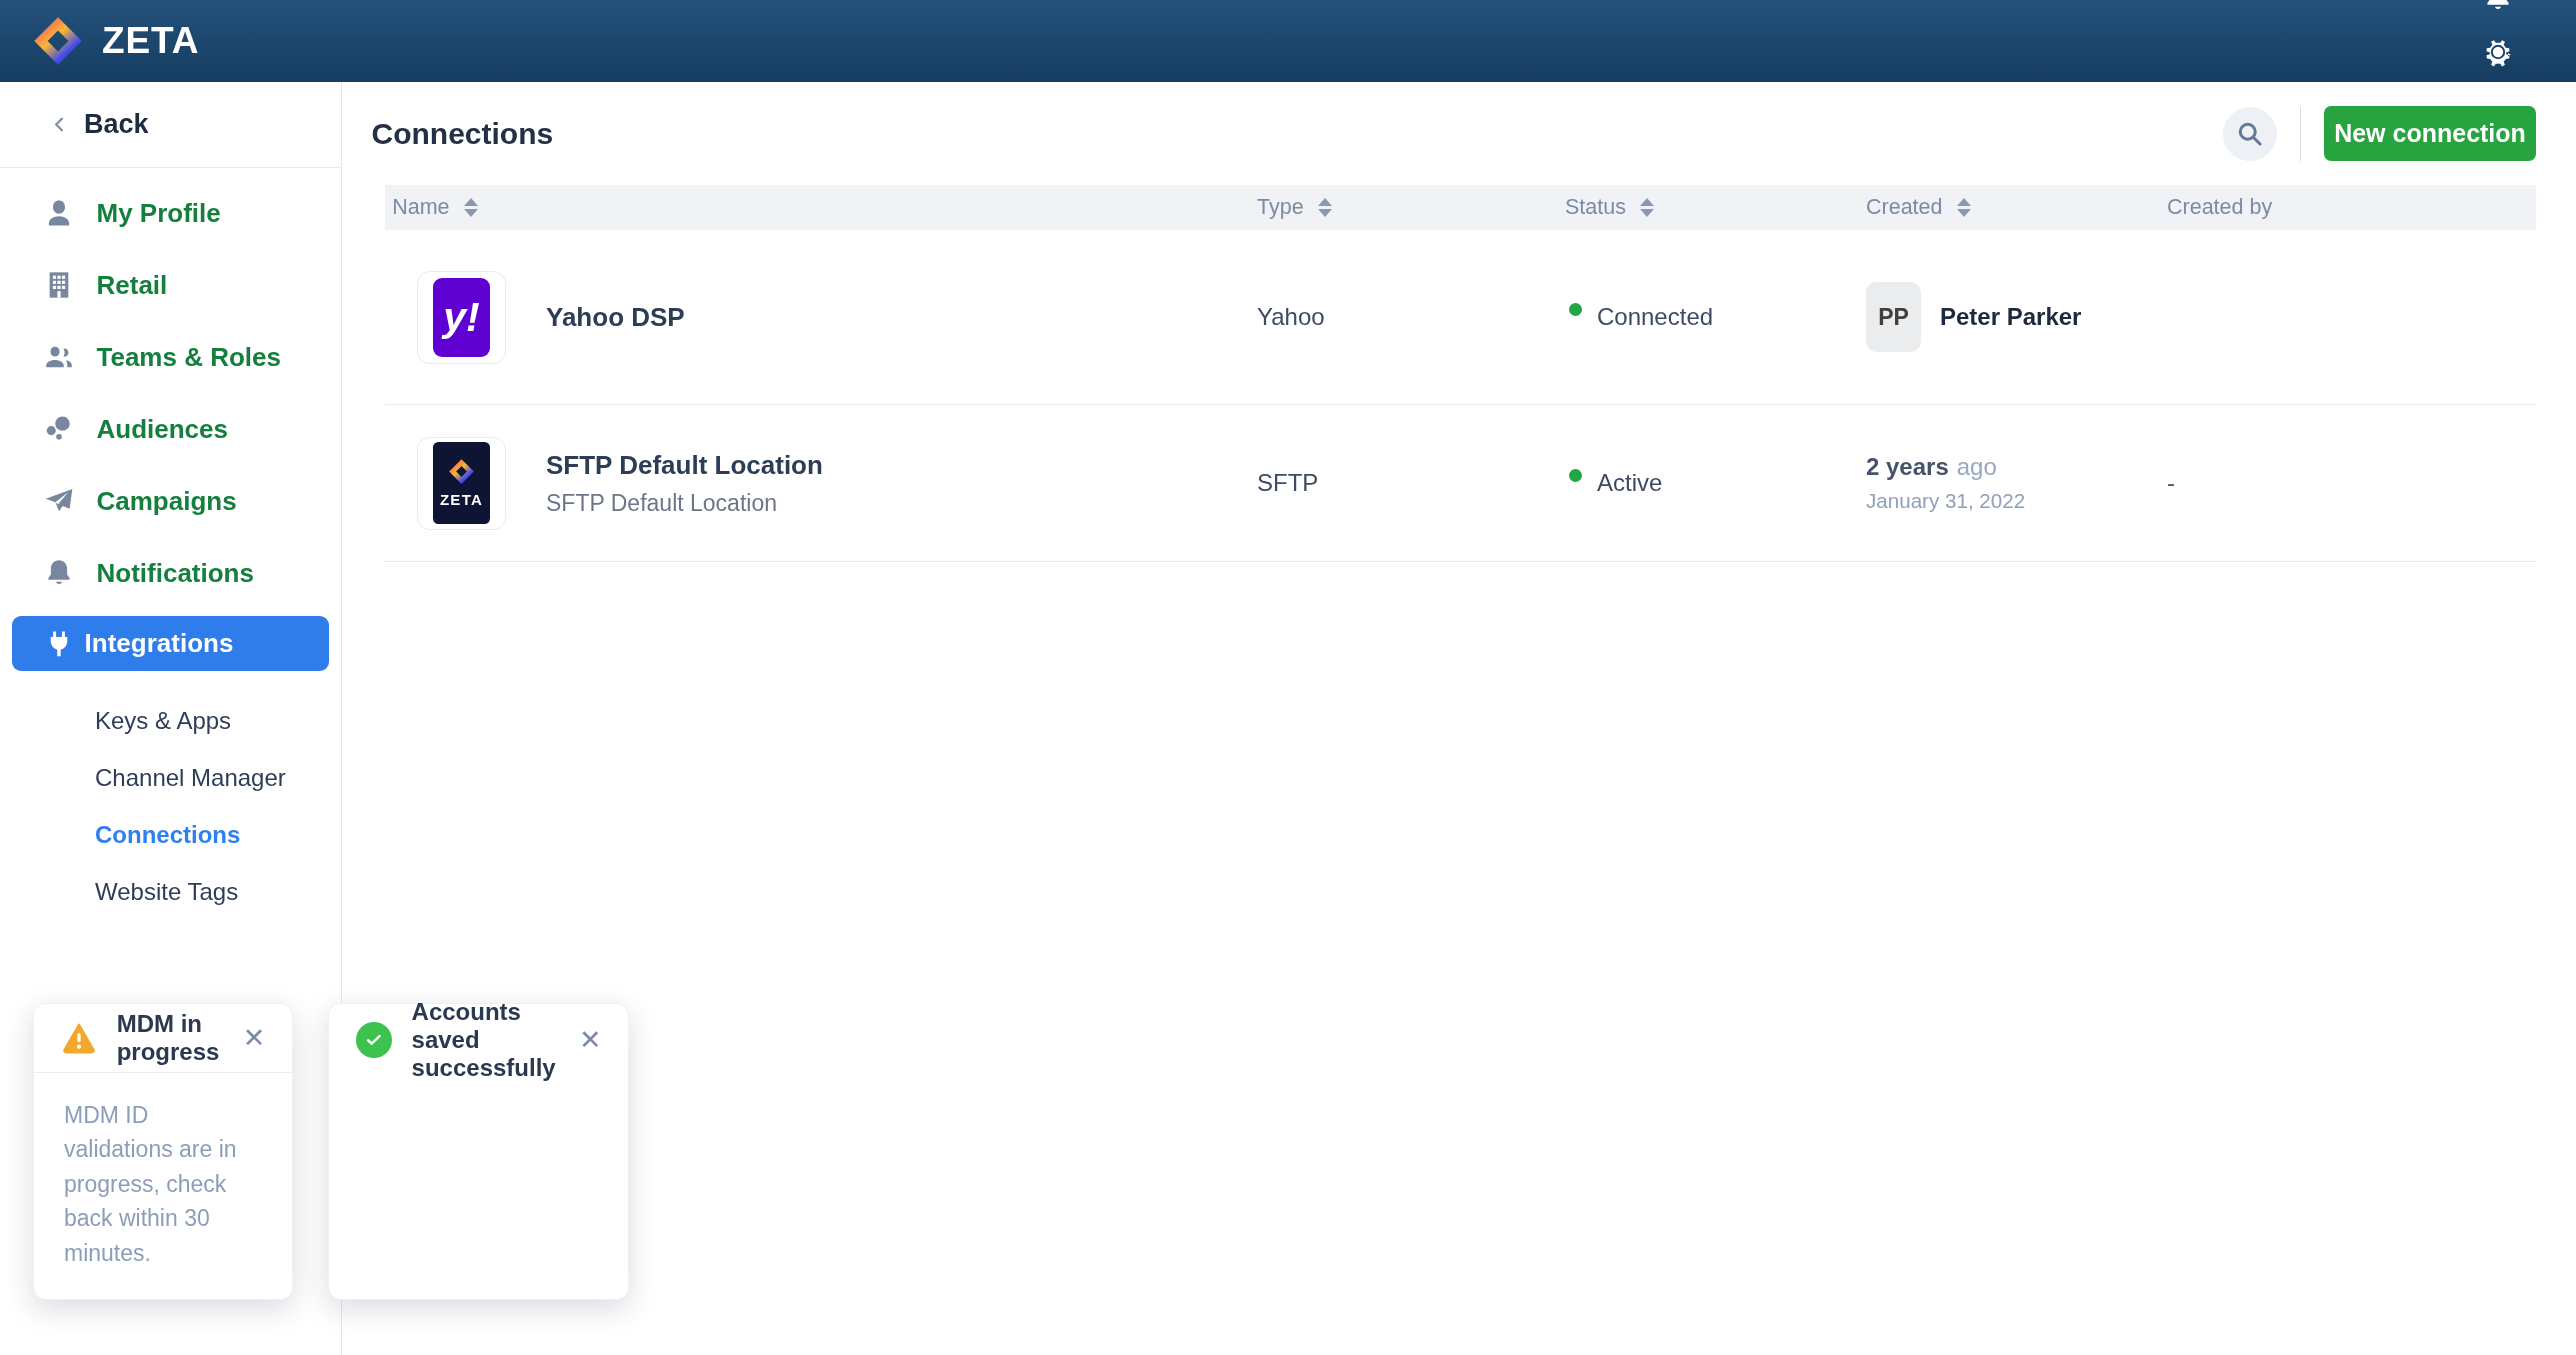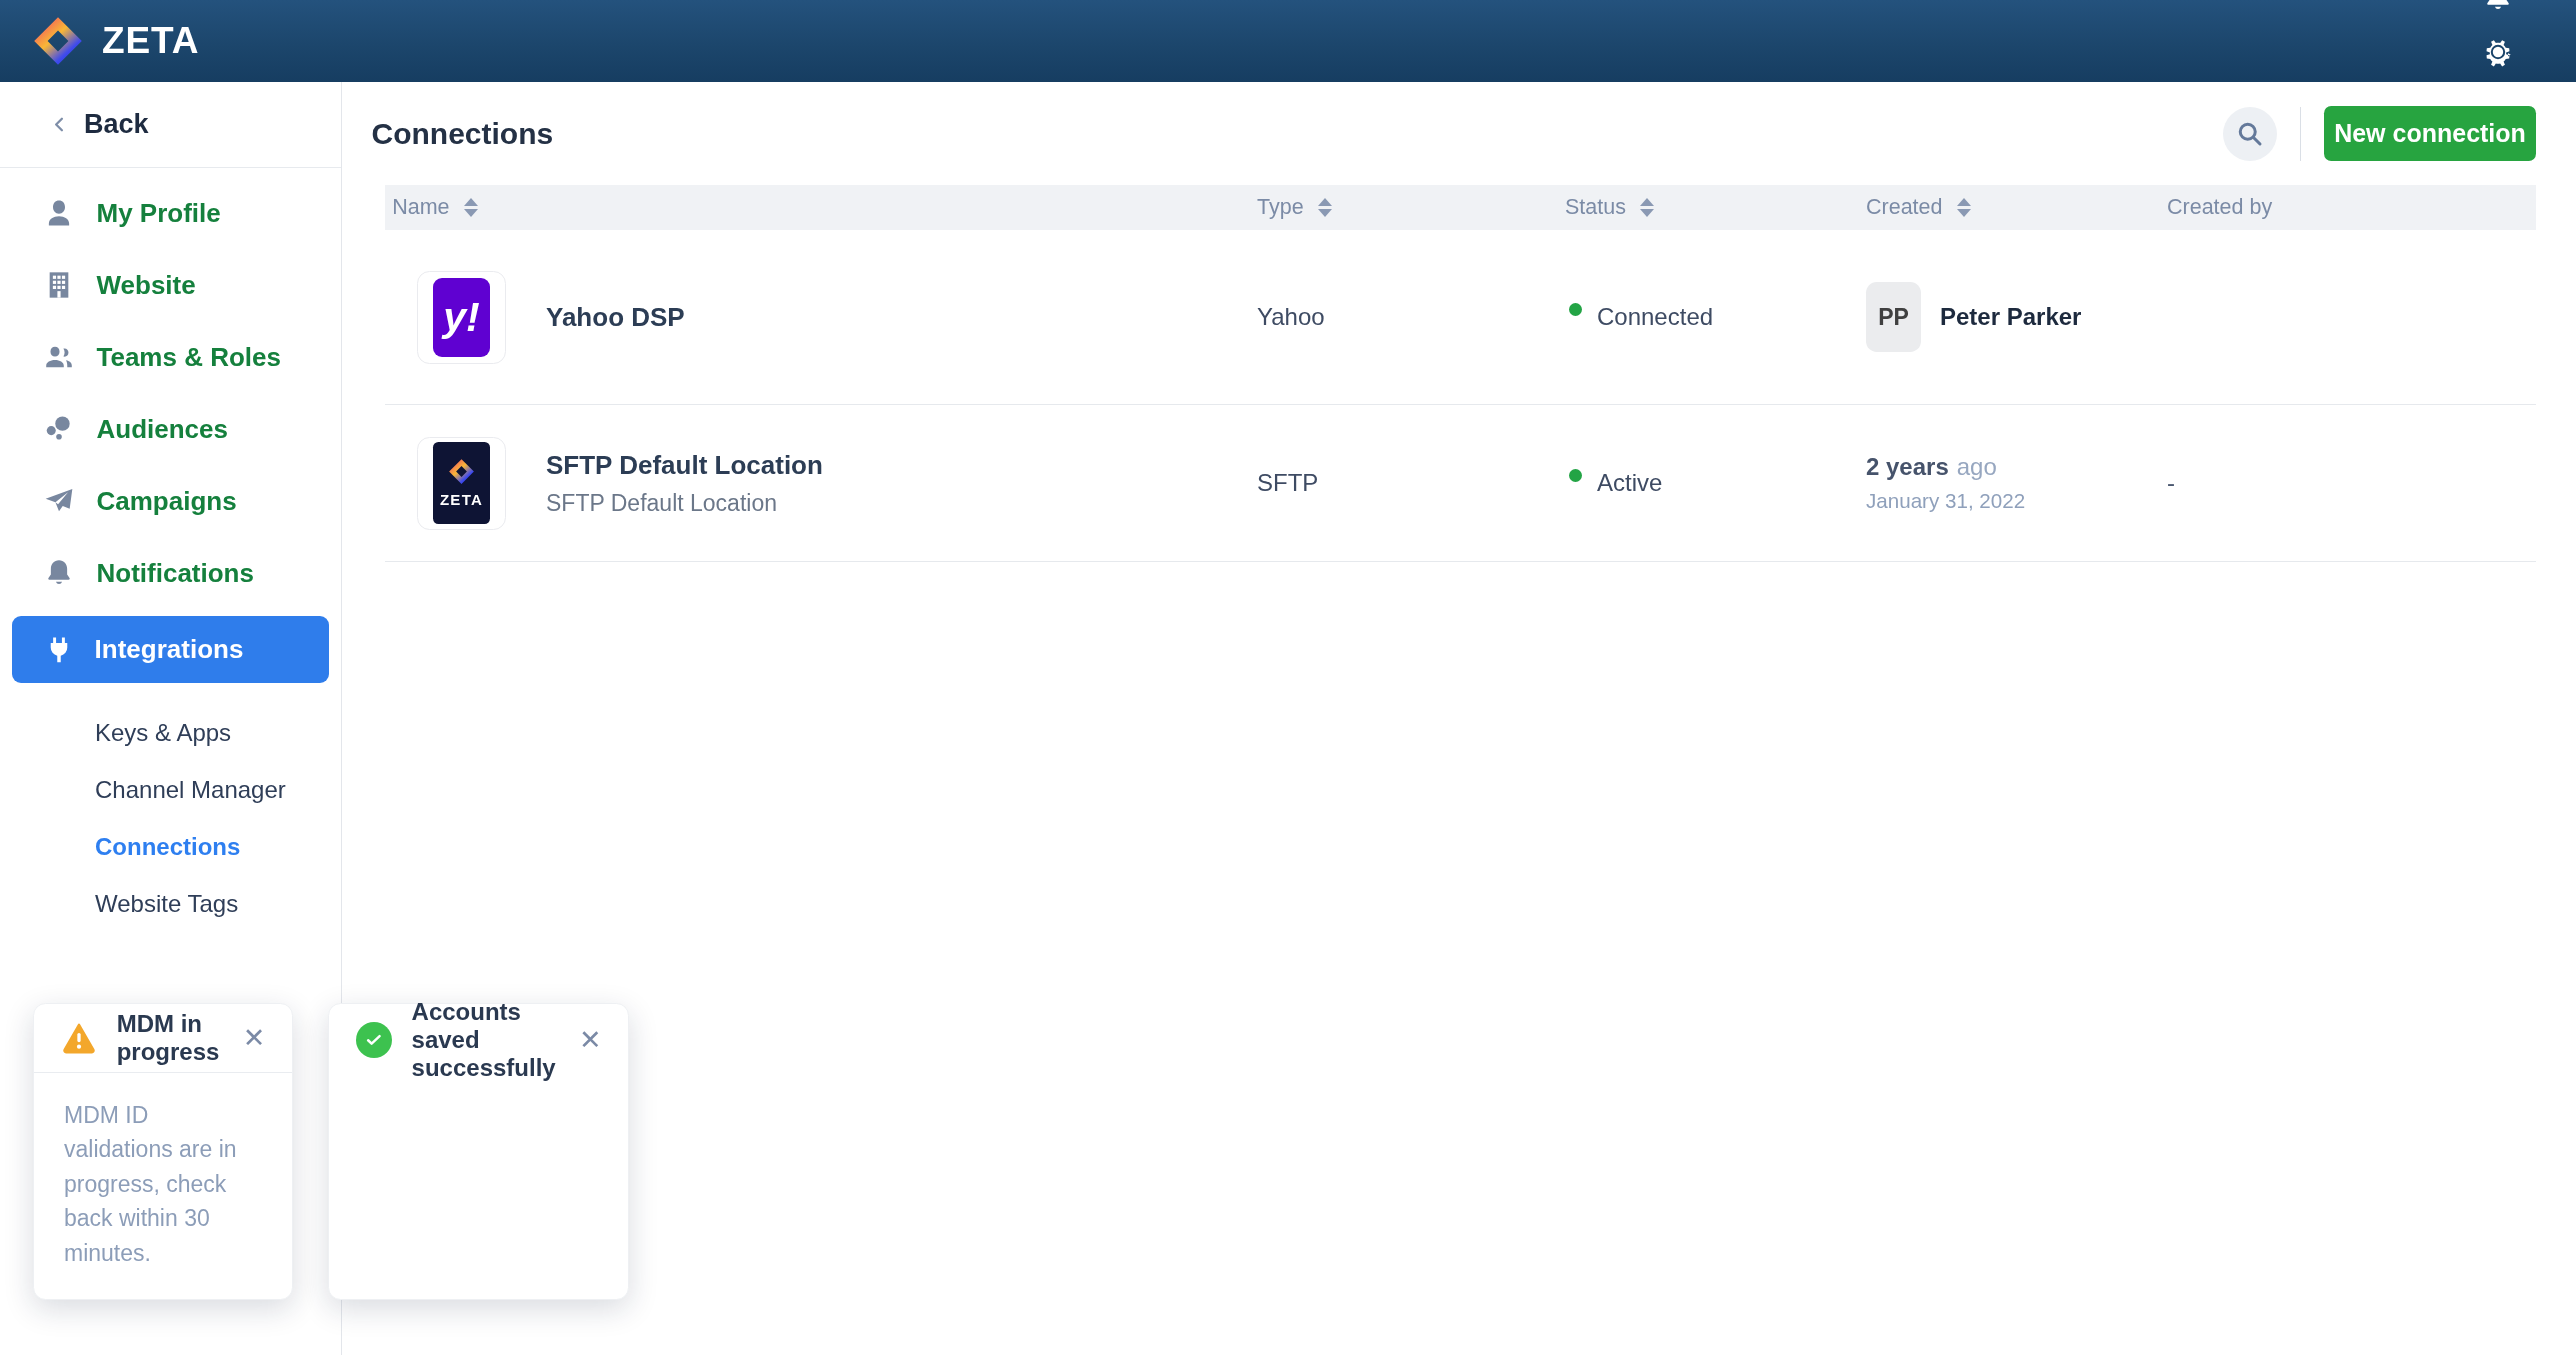--- a/index.html
+++ b/index.html
@@ -24,22 +24,22 @@
   
   .sidebar { position:fixed; top:82px; left:0; bottom:0; width:342px; background:#ffffff;
     border-right:0.9px solid #e3e6eb; }
   .back-row { height:86px; display:flex; align-items:center; padding-left:48px; gap:13px;
     border-bottom:0.9px solid #e7eaee; cursor:pointer; }
   .back-label { font-size:27px; font-weight:700; color:#1e2b40; }
   .nav-items { padding-top:9px; }
   .nav-item { height:72px; display:flex; align-items:center; padding-left:43px; gap:21.5px; cursor:pointer; }
   .nav-item svg { width:32px; height:32px; fill:#78879f; flex:none; }
   .nav-item-label { font-size:26px; font-weight:600; color:#15803d; }
-  .pill { margin:7.2px 11.6px 9px 11.6px; height:67px; border-radius:9px; background:#2f7deb;
-    display:flex; align-items:center; padding-left:31px; gap:20px; cursor:pointer; }
+  .pill { margin:7.2px 11.6px 9px 11.6px; height:55px; border-radius:9px; background:#2f7deb;
+    display:flex; align-items:center; padding-left:31px; gap:10px; cursor:pointer; }
   .pill svg { width:32px; height:32px; fill:#ffffff; flex:none; }
   .pill .nav-item-label { color:#ffffff; }
   .sub-items { padding-top:12.5px; }
   .sub-item { height:57px; display:flex; align-items:center; padding-left:95px;
     font-size:24px; font-weight:500; color:#2f3e58; cursor:pointer; }
   .sub-item.active { color:#2e7ff0; font-weight:600; }
 
   
   .main { margin-left:342px; }
   .page-header { height:103px; display:flex; align-items:center; padding:0 40px 0 29.5px; }
@@ -180,21 +180,21 @@
             <rect x="14.2" y="5" width="2.4" height="2.4"></rect>
           <rect x="7.4" y="8.8" width="2.4" height="2.4"></rect>
             <rect x="10.8" y="8.8" width="2.4" height="2.4"></rect>
             <rect x="14.2" y="8.8" width="2.4" height="2.4"></rect>
           <rect x="7.4" y="12.6" width="2.4" height="2.4"></rect>
             <rect x="10.8" y="12.6" width="2.4" height="2.4"></rect>
             <rect x="14.2" y="12.6" width="2.4" height="2.4"></rect>
           <rect x="10.8" y="16.6" width="2.4" height="4.9"></rect>
         </g>
       </svg>
-      <span class="nav-item-label">Website</span>
+      <span class="nav-item-label">Retail</span>
     </div>
     <div class="nav-item">
       <svg viewBox="0 0 24 24">
         <path d="M9 11.6c2 0 3.4-1.5 3.4-3.6S11 4.4 9 4.4 5.6 5.9 5.6 8 7 11.6 9 11.6zM2.4 19.6v-1.1c0-2.4 3-4.2 6.6-4.2s6.6 1.8 6.6 4.2v1.1z"></path>
         <path d="M16.2 11.8c1.7 0 2.9-1.3 2.9-3.1s-1.2-3.1-2.9-3.1c-.3 0-.6 0-.9.1.6.9.9 2 .9 3s-.3 2.1-.9 3c.3.1.6.1.9.1zM17.3 14.5c2.5.5 4.3 1.9 4.3 3.9v1.2h-3.4v-1.1c0-1.6-.3-2.9-.9-4z"></path>
       </svg>
       <span class="nav-item-label">Teams &amp; Roles</span>
     </div>
     <div class="nav-item">
       <svg viewBox="0 0 24 24">

